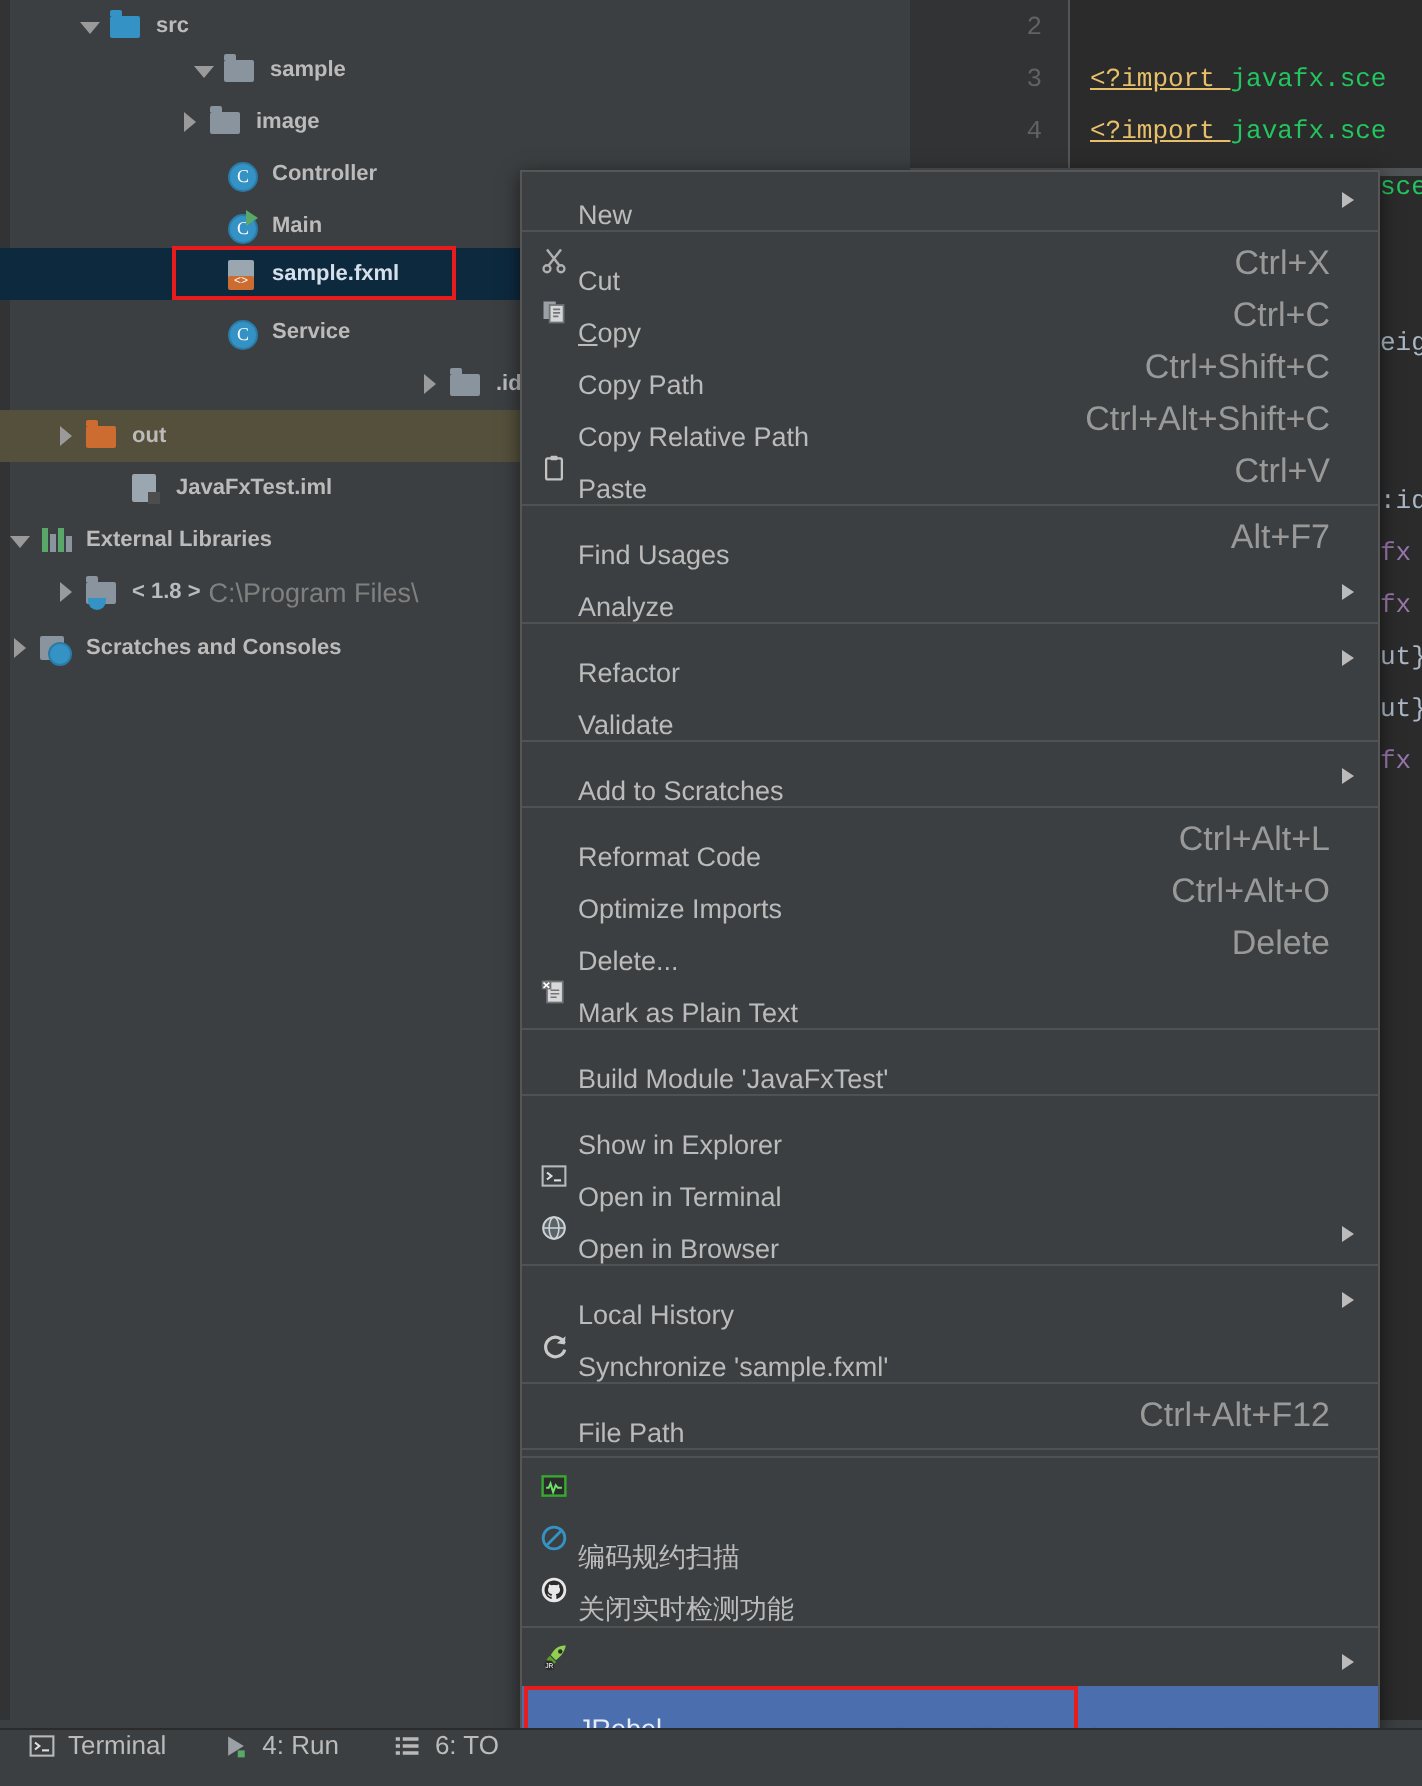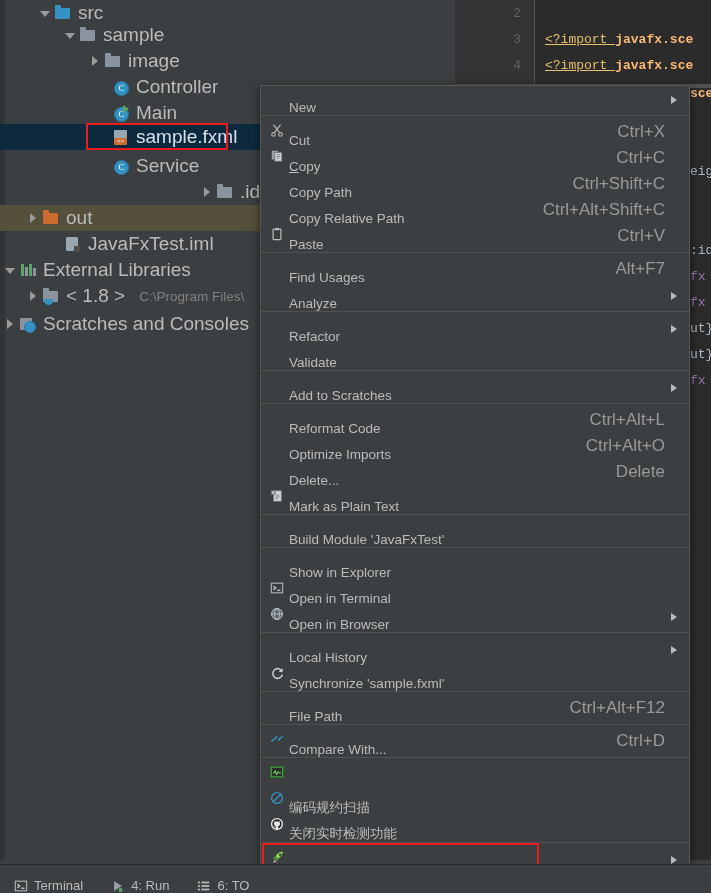--- a/index.html
+++ b/index.html
@@ -22,40 +22,40 @@
   }
   .lineno{
     position:absolute;right:10px;color:#606366;
     font-family:"Liberation Mono","DejaVu Sans Mono",monospace;font-size:13px;
   }
   .codeline{
     position:absolute;left:90px;white-space:pre;
     font-family:"Liberation Mono","DejaVu Sans Mono",monospace;font-size:13px;
   }
   .kw{color:#e8bf6a;text-decoration:underline;}
-  .str{color:#fdba74;font-weight:bold;}
+  .str{color:#22c55e;}
   .plainc{color:#a9b7c6;}
   .attr{color:#9876aa;}
   
   .rstrip{
     position:absolute;left:690px;white-space:pre;
     font-family:"Liberation Mono","DejaVu Sans Mono",monospace;font-size:13px;
   }
   
   #tree{
     position:absolute;left:0;top:0;width:455px;height:860px;
     background:#3c3f41;
   }
   .trow{
     position:absolute;left:0;width:455px;height:26px;
     display:flex;align-items:center;
     white-space:nowrap;
   }
-  .trow .lbl{color:#bbbbbb;font-size:19px;}
-  .trow .sub{color:#808080;font-size:13.5px;margin-left:14px;}
+  .trow .lbl{color:#bbbbbb;font-size:11px;font-weight:bold;}
+  .trow .sub{color:#808080;font-size:13.5px;margin-left:4px;}
   .sel-row{background:#0d293e;}
   .hover-row{background:#55503c;}
   .arrow{
     width:11px;height:11px;flex:none;margin-right:4px;position:relative;
   }
   .arrow.down::before{
     content:"";position:absolute;left:0;top:3px;
     border-left:5px solid transparent;border-right:5px solid transparent;
     border-top:6px solid #9a9a9a;
   }
@@ -160,21 +160,21 @@
   #sb-box{
     position:absolute;left:262px;top:843px;width:277px;height:25px;
     border:2px solid #e81c1c;box-sizing:border-box;pointer-events:none;
   }
   
   .svgico{display:block;margin:0 auto;}
   
   #status{
     position:absolute;left:0;bottom:0;width:711px;height:28px;
     background:#3c3f41;border-top:1px solid #2b2b2b;
-    display:flex;align-items:flex-end;
+    display:flex;align-items:flex-start;
   }
   .sitem{display:flex;align-items:center;margin-left:14px;color:#bbbbbb;font-size:13px;}
   .sitem .sicon{margin-right:6px;display:flex;align-items:center;}
   
   #watermark{
     position:absolute;left:448px;top:862px;
     color:#cfd3d6;font-size:15px;white-space:nowrap;
     font-family:"Liberation Sans",sans-serif;
     text-shadow:0 1px 2px rgba(0,0,0,.6);
   }
@@ -210,21 +210,21 @@
 
   <div class="trow" style="top:0px;">
     <span style="width:40px;flex:none;"></span>
     <span class="arrow down"></span>
     <span class="ico">
         <span class="folder f-src"></span>
       </span>
     <span class="lbl">src</span>
   </div>
 
-  <div class="trow" style="top:22px;">
+  <div class="trow" style="top:22px;padding-left:32px;">
     <span style="width:65px;flex:none;"></span>
     <span class="arrow down"></span>
     <span class="ico">
         <span class="folder f-grey"></span>
       </span>
     <span class="lbl">sample</span>
   </div>
 
   <div class="trow" style="top:48px;">
     <span style="width:90px;flex:none;"></span>
@@ -528,33 +528,20 @@
 
   <div class="mi">
     <span class="micon"></span>
     <span class="mlabel">File Path</span>
     <span class="mkey">Ctrl+Alt+F12</span>
     <span class="msub"></span>
   </div>
 
   <div class="msep"></div>
 
-  <div class="mi">
-    <span class="micon">
-      <svg class="svgico" width="14" height="14" viewBox="0 0 16 16">
-        <path d="M1.5 11 L8 5.5" stroke="#3592c4" stroke-width="1.6"></path>
-        <path d="M8.6 4.6 L6.2 5.2 L7.4 7.2 Z" fill="#3592c4"></path>
-        <path d="M14.5 5 L9.5 9" stroke="#3592c4" stroke-width="1.6"></path>
-        <path d="M9 9.6 L11.6 9.3 L10.3 7.4 Z" fill="#3592c4"></path>
-      </svg>
-    </span>
-    <span class="mlabel">Compare With...</span>
-    <span class="mkey">Ctrl+D</span>
-    <span class="msub"></span>
-  </div>
 
   <div class="msep"></div>
 
   <div class="mi">
     <span class="micon">
       <svg class="svgico" width="14" height="14" viewBox="0 0 16 16">
         <rect x="1.5" y="2.5" width="13" height="11" fill="#2b2b2b" stroke="#36a832" stroke-width="1.4"></rect>
         <path d="M3.5 9 L5 9 L6 6.5 L7.5 11.5 L9 7.5 L10.2 9 L12.5 9" fill="none" stroke="#6fe36a" stroke-width="1.1"></path>
       </svg>
     </span>

